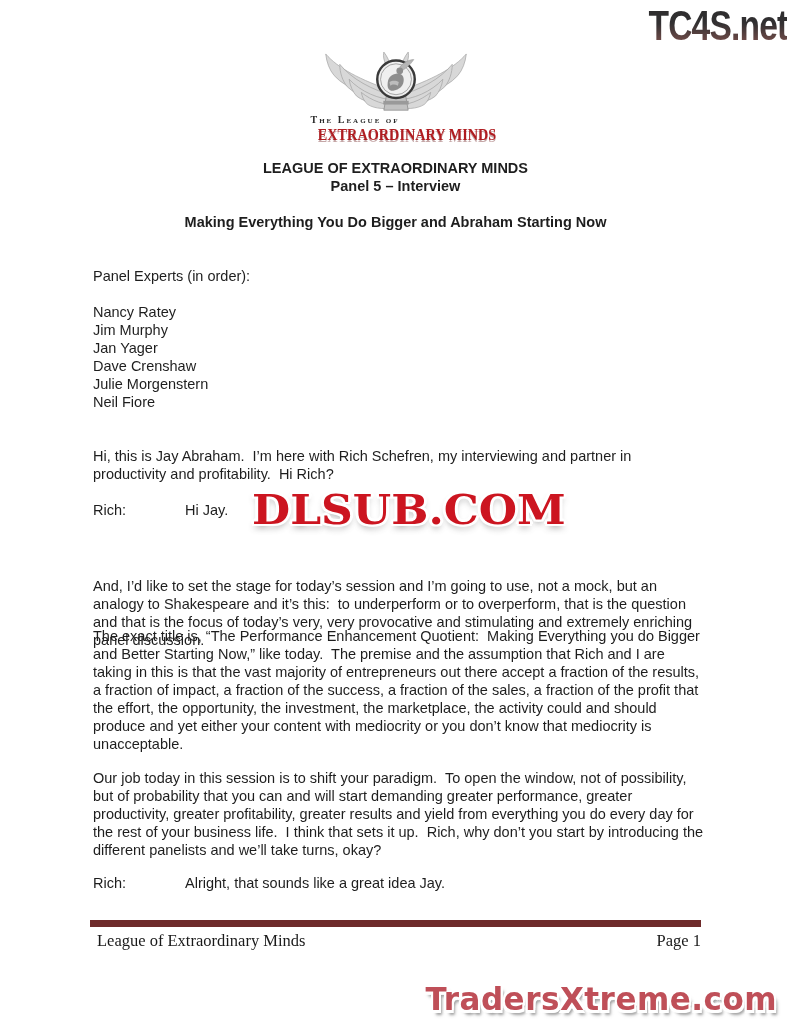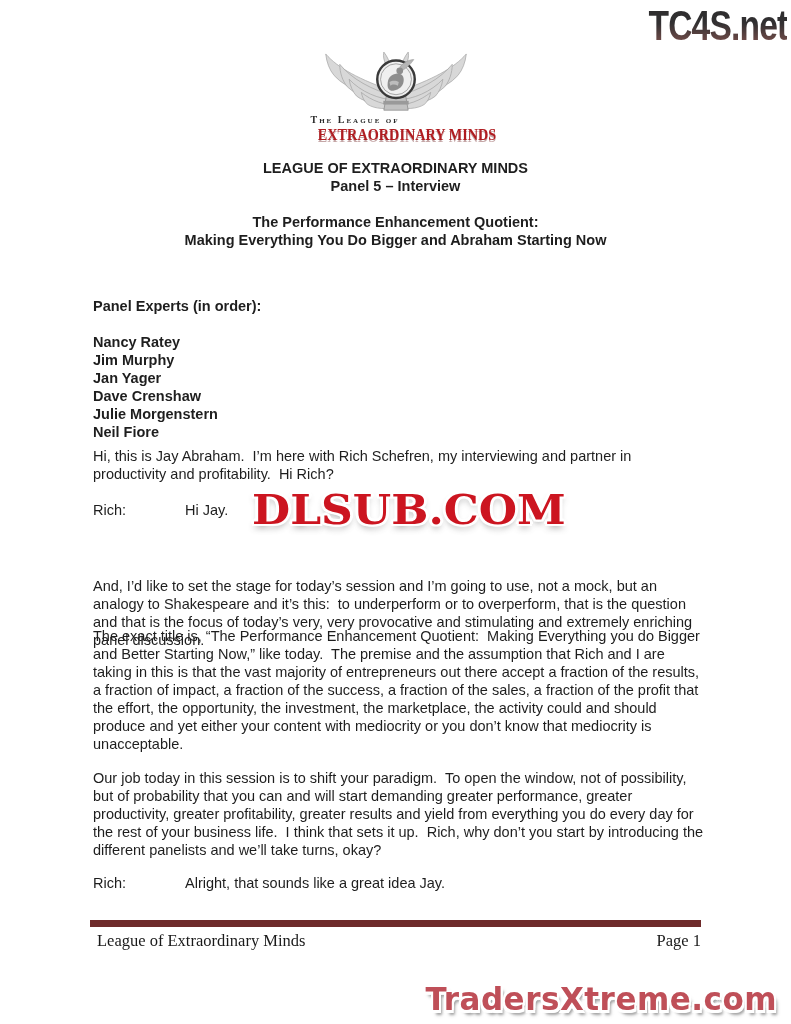--- a/index.html
+++ b/index.html
@@ -71,21 +71,21 @@
     width: 100%;
     text-align: center;
     font-weight: bold;
     font-size: 14.5px;
     line-height: 18px;
   }
   .header-gap { height: 18px; }
 
   
   .col { position: absolute; left: 93px; width: 614px; font-size: 14.5px; line-height: 18px; }
-  .bold { font-weight: bold; margin-top: 30px; }
+  .bold { font-weight: normal; }
   .para { white-space: pre-wrap; }
   .names div { white-space: nowrap; }
 
   .dialogue { display: flex; }
   .speaker { display: inline-block; width: 92px; flex: 0 0 92px; }
 
   
   .dlsub {
     position: absolute;
     left: 252px;
@@ -186,21 +186,20 @@
       </svg>
     </span>
     <div class="logo-line1">The League of</div>
     <div class="logo-line2">EXTRAORDINARY MINDS</div>
   </div>
 
   <div class="header-block">
     <div>LEAGUE OF EXTRAORDINARY MINDS</div>
     <div>Panel 5 – Interview</div>
     <div class="header-gap"></div>
-    <div>The Performance Enhancement Quotient:</div>
     <div>Making Everything You Do Bigger and Abraham Starting Now</div>
   </div>
 
   <div class="col bold" style="top:267px;">Panel Experts (in order):</div>
   <div class="col para" style="top:447px;">Hi, this is Jay Abraham.  I’m here with Rich Schefren, my interviewing and partner in productivity and profitability.  Hi Rich?</div>
 
   <div class="col bold names" style="top:303px;">
     <div>Nancy Ratey</div>
     <div>Jim Murphy</div>
     <div>Jan Yager</div>

